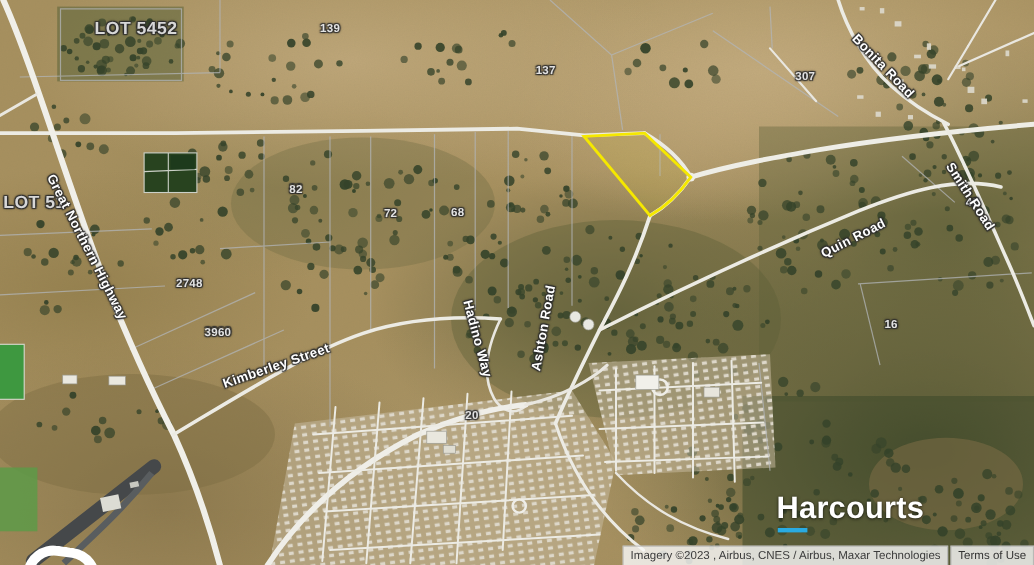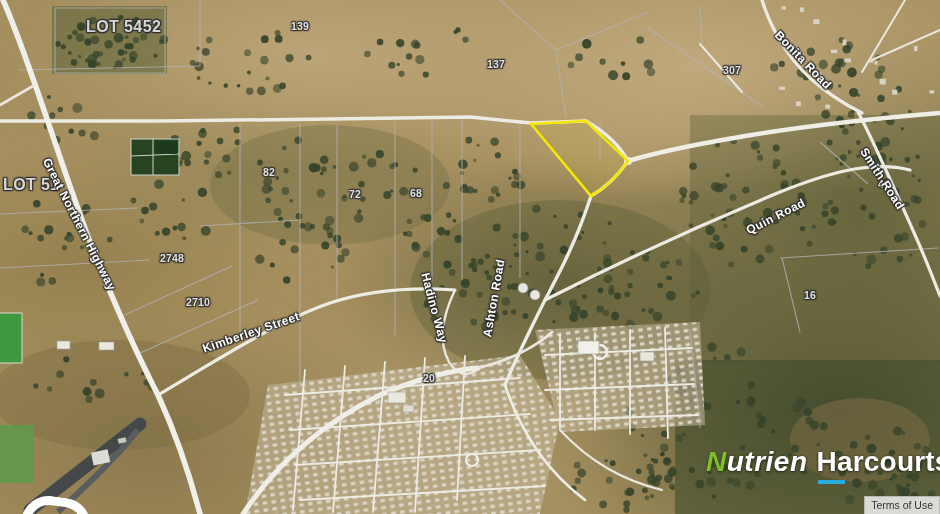--- a/index.html
+++ b/index.html
@@ -843,36 +843,36 @@
   <div id="labels">
       <span class="map-label lot" style="left: 86px; top: 18px;">LOT 5452</span>
       <span class="map-label lot" style="left: 3px; top: 176px;">LOT 51</span>
       <span class="map-label parcel" style="left: 291px; top: 20px;">139</span>
       <span class="map-label parcel" style="left: 487px; top: 58px;">137</span>
       <span class="map-label parcel" style="left: 679px; top: 64px; margin-left: 44px;">307</span>
       <span class="map-label parcel" style="left: 263px; top: 166px;">82</span>
       <span class="map-label parcel" style="left: 309px; top: 188px; padding-left: 40px;">72</span>
       <span class="map-label parcel" style="left: 363px; top: 187px; padding-left: 47px;">68</span>
       <span class="map-label parcel" style="left: 160px; top: 252px;">2748</span>
-      <span class="map-label parcel" style="left: 186px; top: 296px;">2710</span>
+      <span class="map-label parcel" style="left: 186px; top: 296px;">3960</span>
       <span class="map-label parcel" style="left: 423px; top: 352px; margin-top: 20px;">20</span>
       <span class="map-label parcel" style="left: 804px; top: 289px;">16</span>
       <span class="map-label parcel" style="left: 831px; top: 178px; padding-left: 47px;">42</span>
       <span class="map-label road" style="left: 46px; top: 152px; transform: rotate(63deg);">Great Northern Highway</span>
       <span class="map-label road" style="left: 203px; top: 342px; transform: rotate(-19deg);">Kimberley Street</span>
       <span class="map-label road" style="left: 487px; top: 330px; transform: rotate(-80deg);">Ashton Road</span>
       <span class="map-label road" style="left: 425px; top: 266px; transform: rotate(75deg);">Hadino Way</span>
       <span class="map-label road" style="left: 747px; top: 224px; transform: rotate(-27deg);">Quin Road</span>
       <span class="map-label road" style="left: 863px; top: 142px; transform: rotate(57deg);">Smith Road</span>
       <span class="map-label road" style="left: 777px; top: 26px; transform: rotate(46deg);">Bonita Road</span>
     </div>
 
   <div id="logo">
-    <span class="nutrien"><span class="leaf">N</span><span>utrien</span></span>
     <span class="harcourts"><span>Harcourts</span><span class="hc-underline"></span></span>
   </div>
 
   <div id="attribution">
+    <div class="att-box">Imagery ©2023 , Airbus, CNES / Airbus, Maxar Technologies</div>
     <div class="att-box terms">Terms of Use</div>
   </div>
 
   <div id="corner-arc"></div>
 </div>
 
 </body></html>

